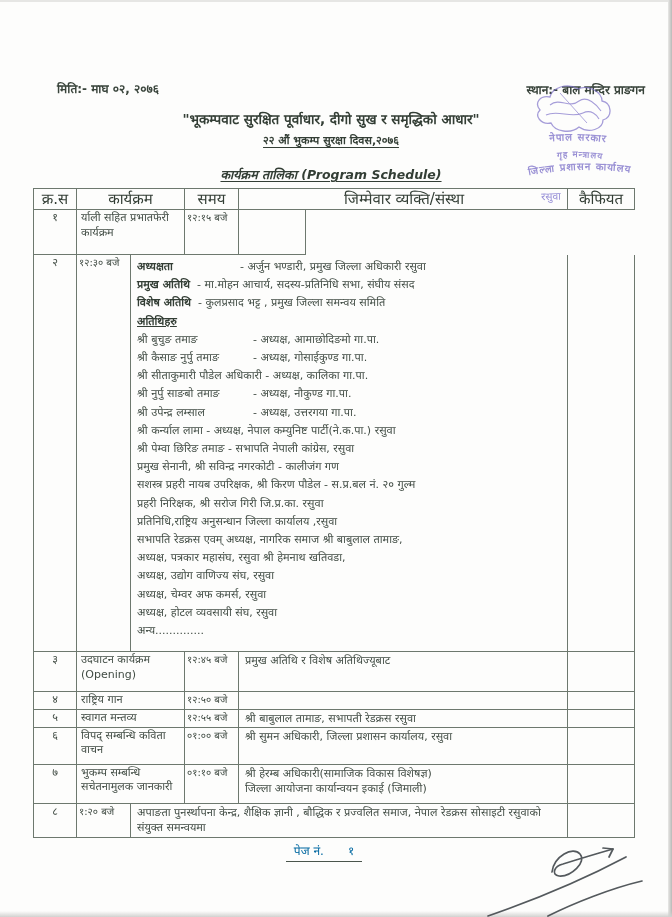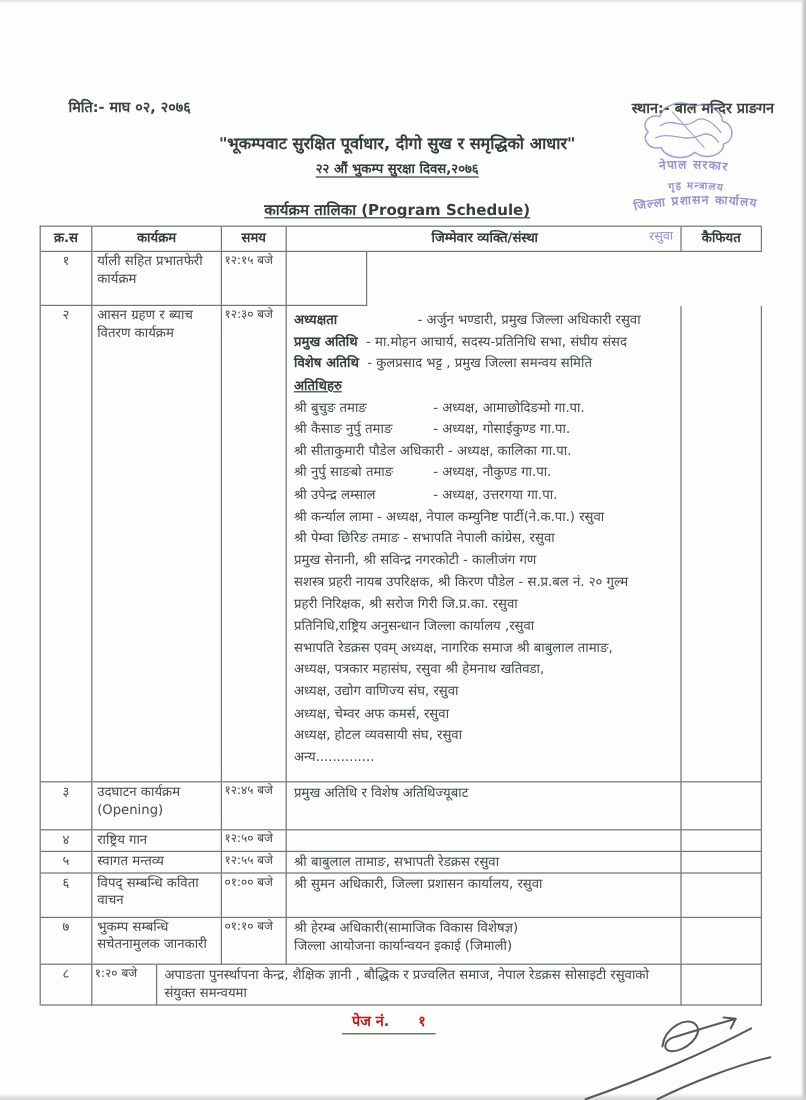--- a/index.html
+++ b/index.html
@@ -12,58 +12,58 @@
                background:linear-gradient(to top,#d2d2d0,rgba(250,250,248,0));}
   .edge-top{position:absolute;top:0;left:0;width:100%;height:2px;background:#e6e6e4;}
 
   .date{position:absolute;left:57px;top:80px;font-weight:bold;font-size:12px;color:#39443b;}
   .venue{position:absolute;right:27px;top:81px;font-weight:bold;font-size:12px;color:#39443b;}
   .slogan{position:absolute;left:0;width:662px;top:110px;text-align:center;
           font-weight:bold;font-size:13.5px;color:#333e35;}
   .title{position:absolute;left:0;width:662px;top:132px;text-align:center;font-weight:bold;
          font-size:11px;color:#333e35;text-decoration:underline;text-underline-offset:3px;}
   .subtitle{position:absolute;left:0;width:662px;top:166px;text-align:center;font-weight:bold;
-            font-size:12.5px;color:#333e35;text-decoration:underline;text-underline-offset:2px;}
+            font-size:12.5px;color:#333e35;text-decoration:underline;text-underline-offset:2px;font-style:italic;}
 
   .stamp{position:absolute;left:490px;top:82px;opacity:.85;}
   .hand-note{position:absolute;left:541px;top:189px;color:#6f64c8;font-size:10.5px;
              transform:rotate(-2deg);opacity:.9;}
 
   .table{position:absolute;left:33px;top:188px;width:601px;font-size:11px;
          border-left:1px solid #6d786e;border-top:1px solid #6d786e;background:rgba(255,255,255,.2);}
   .tr{display:flex;}
   .td{border-right:1px solid #6d786e;border-bottom:1px solid #6d786e;
       padding:1px 4px;line-height:14.5px;min-width:0;}
   .c1{width:34px;flex:none;text-align:center;}
   .c2{width:99px;flex:none;}
   .c3{width:49px;flex:none;font-size:10px;white-space:nowrap;overflow:hidden;padding:1px 2px;}
   .c4{flex:1;position:relative;padding-left:6px;}
   .c5{width:58px;flex:none;}
-  .thead .td{font-weight:bold;text-align:center;font-size:11px;white-space:nowrap;
+  .thead .td{font-weight:normal;text-align:center;font-size:15px;white-space:nowrap;
              overflow:hidden;color:#333e35;padding-top:3px;}
   .table .tr:nth-child(1){min-height:21px;}
   .table .tr:nth-child(2){min-height:45px;}
   .table .tr:nth-child(3){min-height:397px;}
   .table .tr:nth-child(4){min-height:40px;}
   .table .tr:nth-child(5){min-height:17px;}
   .table .tr:nth-child(6){min-height:18px;}
   .table .tr:nth-child(7){min-height:37px;}
   .table .tr:nth-child(8){min-height:39px;}
   .table .tr:nth-child(9){min-height:34px;}
 
   .d-line{line-height:15px;}
   .big .d-line{line-height:18.2px;}
   .big .c4{padding-top:3px;}
   .d-label{font-weight:bold;margin-right:7px;color:#333e35;}
   .d-line:first-child .d-label{display:inline-block;min-width:96px;}
   .d-heading{font-weight:bold;text-decoration:underline;color:#333e35;}
   .d-name{display:inline-block;min-width:112px;margin-right:4px;}
 
   .pageno{position:absolute;top:842px;left:0;width:648px;text-align:center;
-          font-size:12px;font-weight:bold;color:#b91c1c;}
+          font-size:12px;font-weight:normal;color:#0369a1;}
   .pageno .inner{display:inline-block;border-bottom:1.5px solid #4a554c;padding:0 8px 2px;}
   .pageno .pn{margin-left:24px;}
   .signature{position:absolute;left:452px;top:836px;}
 </style>
 </head>
 <body>
 
 <div class="page">
 
   <div class="edge-top"></div>
@@ -112,21 +112,20 @@
         <div class="td th c5">कैफियत</div>
       </div>
       <div class="tr">
         <div class="td c1">१</div>
         <div class="td c2">र्याली सहित प्रभातफेरी कार्यक्रम</div>
         <div class="td c3">१२:१५ बजे</div>
         <div class="td c5"></div>
       </div>
       <div class="tr big">
         <div class="td c1">२</div>
-        <div class="td c2">आसन ग्रहण र ब्याच वितरण कार्यक्रम</div>
         <div class="td c3">१२:३० बजे</div>
         <div class="td c4">
           <div class="d-line"><span class="d-label">अध्यक्षता</span><span class="d-text">- अर्जुन भण्डारी, प्रमुख जिल्ला अधिकारी रसुवा</span></div>
           <div class="d-line"><span class="d-label">प्रमुख अतिथि</span><span class="d-text">- मा.मोहन आचार्य, सदस्य-प्रतिनिधि सभा, संघीय संसद</span></div>
           <div class="d-line"><span class="d-label">विशेष अतिथि</span><span class="d-text">- कुलप्रसाद भट्ट , प्रमुख जिल्ला समन्वय समिति</span></div>
           <div class="d-line"><span class="d-heading">अतिथिहरु</span></div>
           <div class="d-line"><span class="d-name">श्री बुचुङ तमाङ</span><span class="d-text">- अध्यक्ष, आमाछोदिङमो गा.पा.</span></div>
           <div class="d-line"><span class="d-name">श्री कैसाङ नुर्पु तमाङ</span><span class="d-text">- अध्यक्ष, गोसाईकुण्ड गा.पा.</span></div>
           <div class="d-line"><span class="d-text">श्री सीताकुमारी पौडेल अधिकारी - अध्यक्ष, कालिका गा.पा.</span></div>
           <div class="d-line"><span class="d-name">श्री नुर्पु साङबो तमाङ</span><span class="d-text">- अध्यक्ष, नौकुण्ड गा.पा.</span></div>

